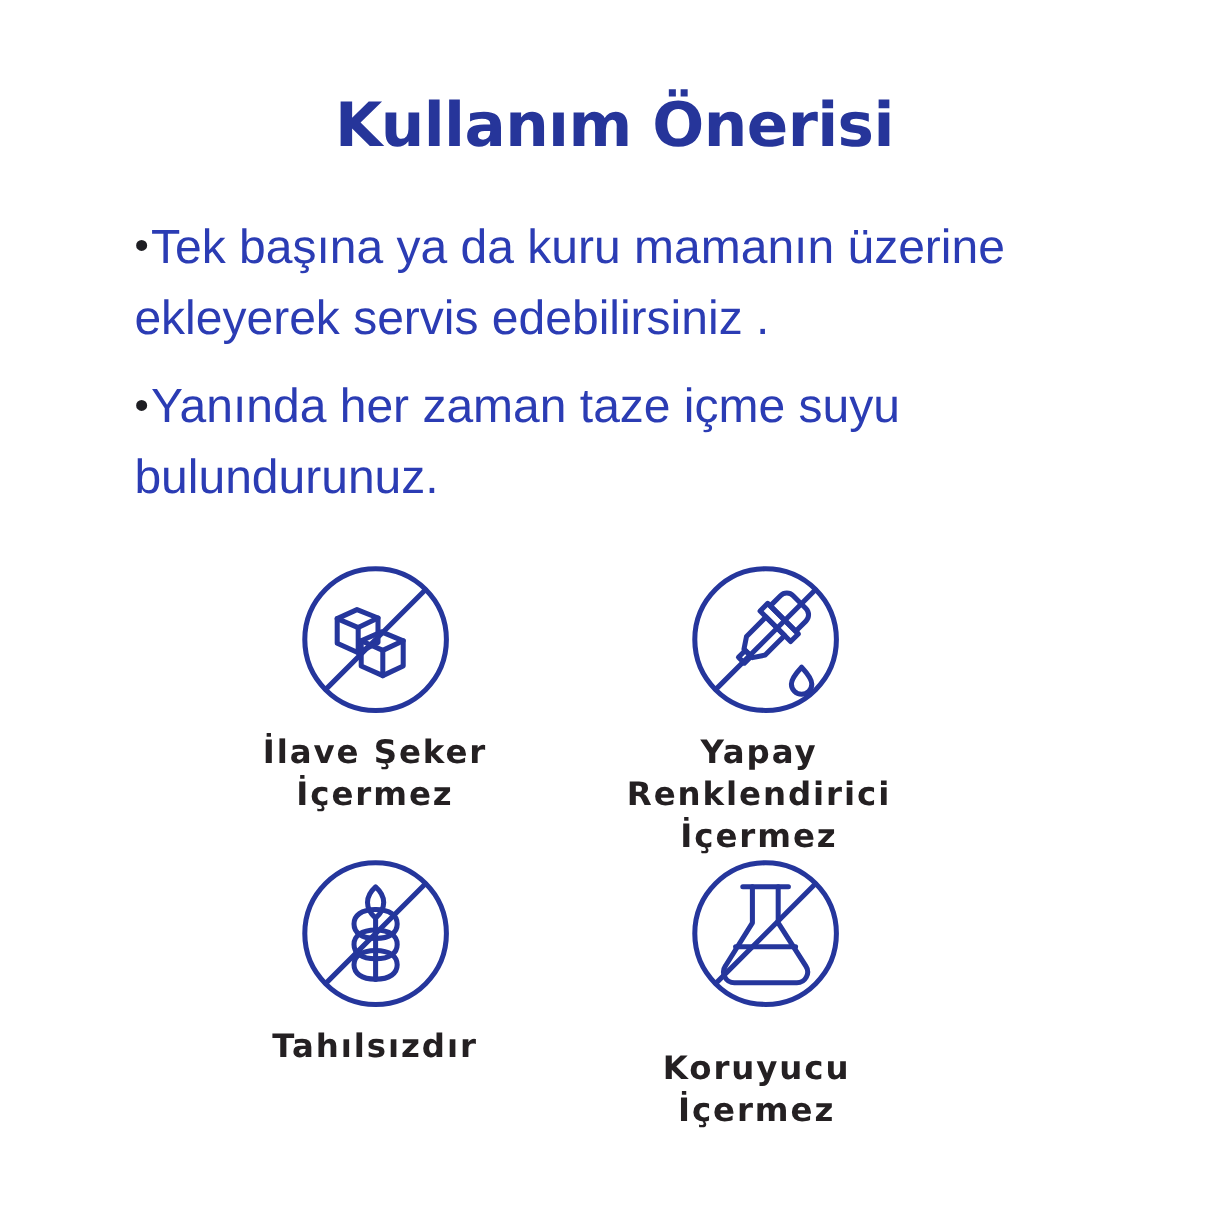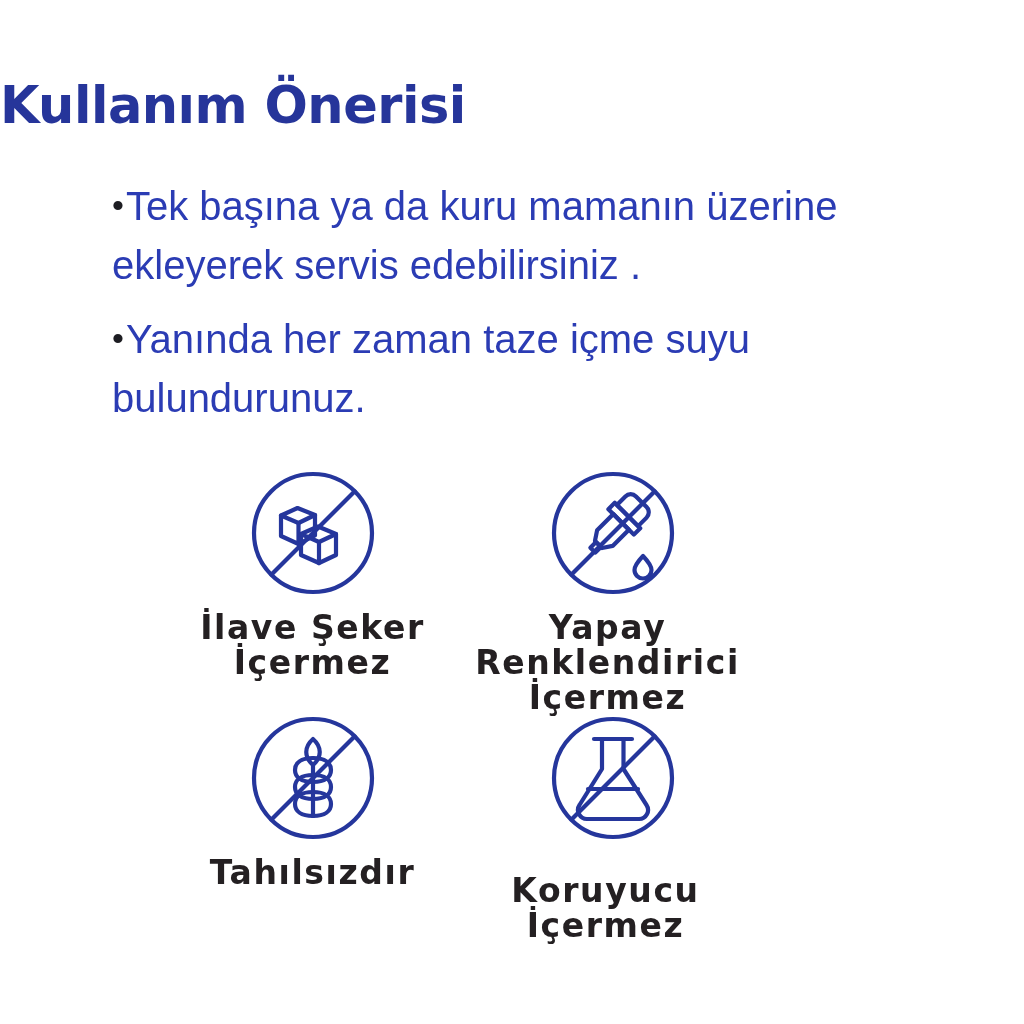--- a/index.html
+++ b/index.html
@@ -21,21 +21,21 @@
     height: 1024px;
     background: #ffffff;
   }
 
   
   .title {
     position: absolute;
     top: 78px;
     left: 0;
     width: 1024px;
-    text-align: left;
+    text-align: center;
     font-family: "DejaVu Sans", sans-serif;
     font-weight: bold;
     font-size: 51px;
     letter-spacing: -0.5px;
     color: #26359a;
     line-height: 1.1;
     white-space: nowrap;
   }
 
   
@@ -72,35 +72,35 @@
     left: 0;
     width: 1024px;
     height: 500px;
   }
   .badge {
     position: absolute;
     width: 325px;
     text-align: center;
   }
   .badge-col-1 { left: 150px; }
-  .badge-col-2 { left: 450px; }
+  .badge-col-2 { left: 475px; }
   .badge-row-1 { top: 0px; }
   .badge-row-2 { top: 245px; }
 
   .badge-icon {
     display: block;
     margin: 0 auto;
     width: 126px;
     height: 126px;
   }
   .badge-label {
     margin-top: 14px;
     font-family: "DejaVu Sans", sans-serif;
     font-weight: bold;
-    font-size: 33px;
+    font-size: 27px;
     line-height: 35px;
     letter-spacing: 1.6px;
     color: #242022;
     white-space: pre-line;
   }
   
   .badge-label.shift-left { padding-right: 14px; margin-top: 32px; }
   .badge-label.shift-left-lg { padding-right: 10px; }
 </style>
 </head>

